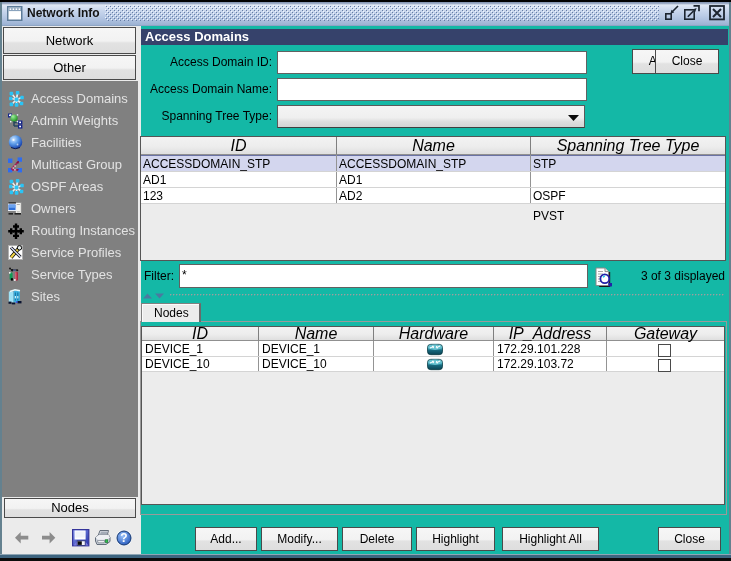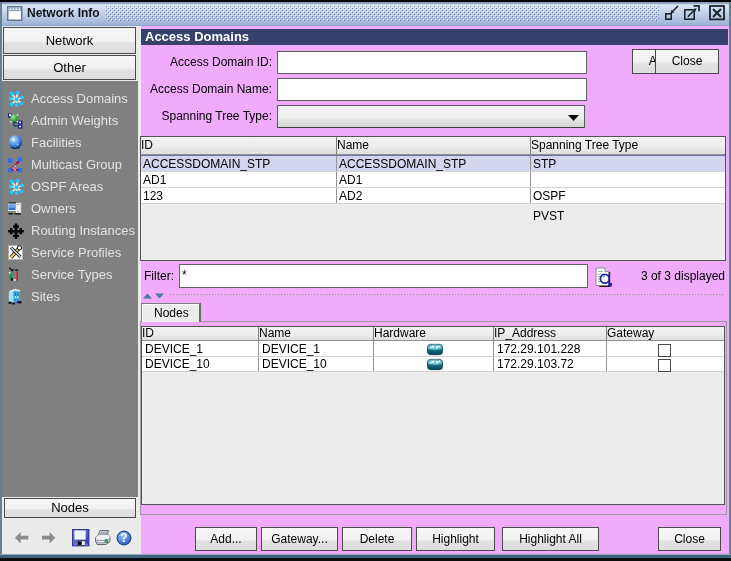--- a/index.html
+++ b/index.html
@@ -1,17 +1,17 @@
 <!DOCTYPE html>
 <html><head>
 <meta charset="utf-8">
 <style>
 html,body{margin:0;padding:0;}
 body{width:731px;height:561px;overflow:hidden;font-family:"Liberation Sans",sans-serif;-webkit-font-smoothing:antialiased;}
-#win{position:absolute;left:0;top:0;width:731px;height:561px;background:#f0abfc;}
+#win{position:absolute;left:0;top:0;width:731px;height:561px;background:#14b8a6;}
 .abs{position:absolute;}
 
 #btop{left:0;top:0;width:731px;height:2px;background:#000;}
 #bleft{left:0;top:2px;width:2px;height:553px;background:#64818f;}
 #bright{left:729px;top:2px;width:2px;height:553px;background:#64818f;}
 #bbot1{left:0;top:554px;width:731px;height:1px;background:#8fa6b5;}
 #bbot2{left:0;top:555px;width:731px;height:3px;background:#3e6580;}
 #bbot3{left:0;top:558px;width:731px;height:3px;background:#0c0c0c;}
 
 #title{left:2px;top:2px;width:727px;height:23px;background:linear-gradient(180deg,#8495b2 0%,#8c9dba 5%,#dfe7f4 13%,#ccd9ee 33%,#bacbe6 60%,#a8bcdb 85%,#9cb2d3 100%);}
@@ -24,21 +24,21 @@
 
 #leftpanel{left:2px;top:26px;width:139px;height:528px;background:#ebebeb;}
 #graylist{left:2px;top:81px;width:136px;height:416px;background:#808080;}
 .navitem{position:absolute;left:6px;width:130px;height:16px;color:#e2e2e2;font-size:13px;}
 .navitem span{position:absolute;left:23px;top:1px;}
 .navitem svg{position:absolute;left:0;top:0;}
 
 #rtitle{left:141px;top:29px;width:587px;height:16px;background:#36426b;color:#fff;font-weight:bold;font-size:13px;line-height:16px;}
 .flabel{position:absolute;left:141px;width:131px;height:23px;font-size:12px;color:#000;text-align:right;line-height:23px;}
 
-.thead{position:absolute;background:linear-gradient(180deg,#f2f2f2 0%,#ededed 55%,#dfdfdf 100%);border-right:1px solid #7f7f7f;border-bottom:1px solid #909090;box-sizing:border-box;font-size:12px;color:#000;}
+.thead{position:absolute;background:linear-gradient(180deg,#f2f2f2 0%,#ededed 55%,#dfdfdf 100%);border-right:1px solid #7f7f7f;border-bottom:1px solid #909090;box-sizing:border-box;font-size:16px;text-align:center;color:#000;font-style:italic;}
 .tcell{position:absolute;font-size:12px;color:#000;white-space:nowrap;overflow:hidden;}
 .vline{position:absolute;width:1px;background:#949494;}
 .hline{position:absolute;height:1px;background:#d4d4d4;}
 </style>
 </head>
 <body>
 <div id="win">
   <div class="abs" id="title"></div>
   <div class="abs" id="bumps"></div>
   <div class="abs" id="titletext">Network Info</div>
@@ -393,21 +393,21 @@
       <g stroke="#f4fbfc" stroke-width="1.2" fill="none">
           <path d="M3,5 L7.2,3.2 M7.2,3.2 l-1.9,-0.2 M7.2,3.2 l-0.6,1.8 M9.8,4.6 L14,2.8 M9.8,4.6 l1.9,0.2 M9.8,4.6 l0.5,-1.8"></path>
         </g>
     </svg>
 
     <div style="position:absolute;left:516px;top:17px;width:11px;height:11px;border:1px solid #4a4a4a;"></div>
     <div style="position:absolute;left:516px;top:32px;width:11px;height:11px;border:1px solid #4a4a4a;"></div>
   </div>
 
   <div class="abs btn" style="left:195px;top:527px;width:62px;height:24px;line-height:22px;">Add...</div>
-  <div class="abs btn" style="left:261px;top:527px;width:77px;height:24px;line-height:22px;">Gateway...</div>
+  <div class="abs btn" style="left:261px;top:527px;width:77px;height:24px;line-height:22px;">Modify...</div>
   <div class="abs btn" style="left:342px;top:527px;width:70px;height:24px;line-height:22px;">Delete</div>
   <div class="abs btn" style="left:416px;top:527px;width:79px;height:24px;line-height:22px;">Highlight</div>
   <div class="abs btn" style="left:502px;top:527px;width:97px;height:24px;line-height:22px;">Highlight All</div>
   <div class="abs btn" style="left:658px;top:527px;width:63px;height:24px;line-height:22px;">Close</div>
 
   <div class="abs" id="btop"></div>
   <div class="abs" id="bleft"></div>
   <div class="abs" id="bright"></div>
   <div class="abs" id="bbot1"></div>
   <div class="abs" id="bbot2"></div>

